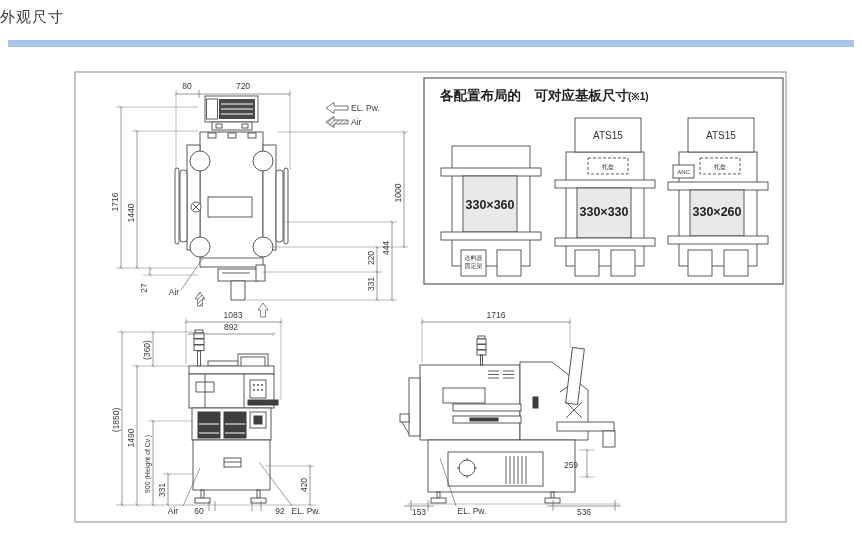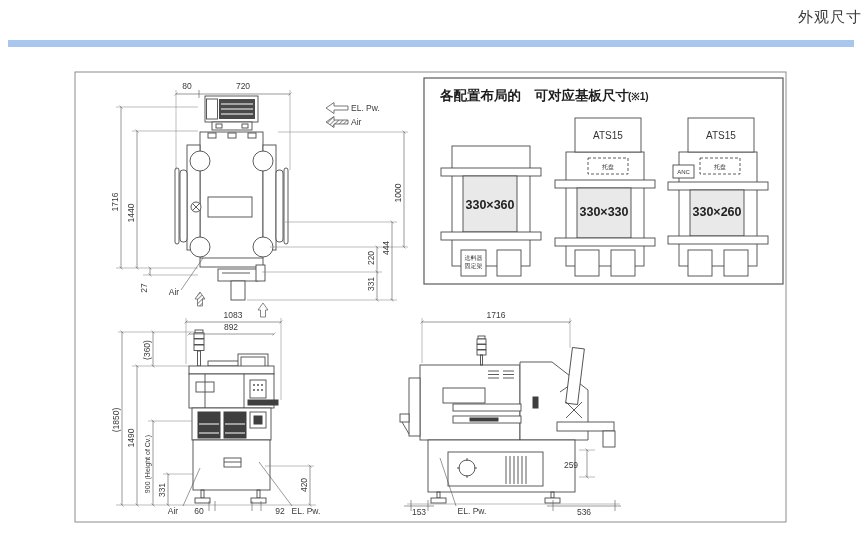--- a/index.html
+++ b/index.html
@@ -1,18 +1,18 @@
 <!DOCTYPE html>
 <html><head>
 <meta charset="utf-8">
 <style>
   html,body{margin:0;padding:0;background:#ffffff;}
   .page{position:relative;width:862px;height:535px;background:#fff;overflow:hidden;
         font-family:"Liberation Sans", sans-serif;}
-  .page-title{position:absolute;top:8px;left:0;width:100%;text-align:right;
+  .page-title{position:absolute;top:8px;left:0;width:100%;text-align:left;
         font-size:15px;color:#3b3b3b;letter-spacing:1px;}
   .accent-bar{position:absolute;left:8px;right:8px;top:40px;height:7px;background:#a9c6ee;}
   svg text{font-family:"Liberation Sans", sans-serif;fill:#3a3a3a;}
   .dim{font-size:8.5px;}
   .dim-small{font-size:7px;}
   .cfg-size{font-size:12.5px;font-weight:bold;fill:#222;}
   .cfg-ats{font-size:10px;fill:#333;}
   .cfg-tiny{font-size:6px;fill:#333;}
   .cfg-title{font-size:13.5px;font-weight:bold;fill:#1e1e1e;}
   .cfg-note{font-size:10px;font-weight:bold;fill:#1e1e1e;}

